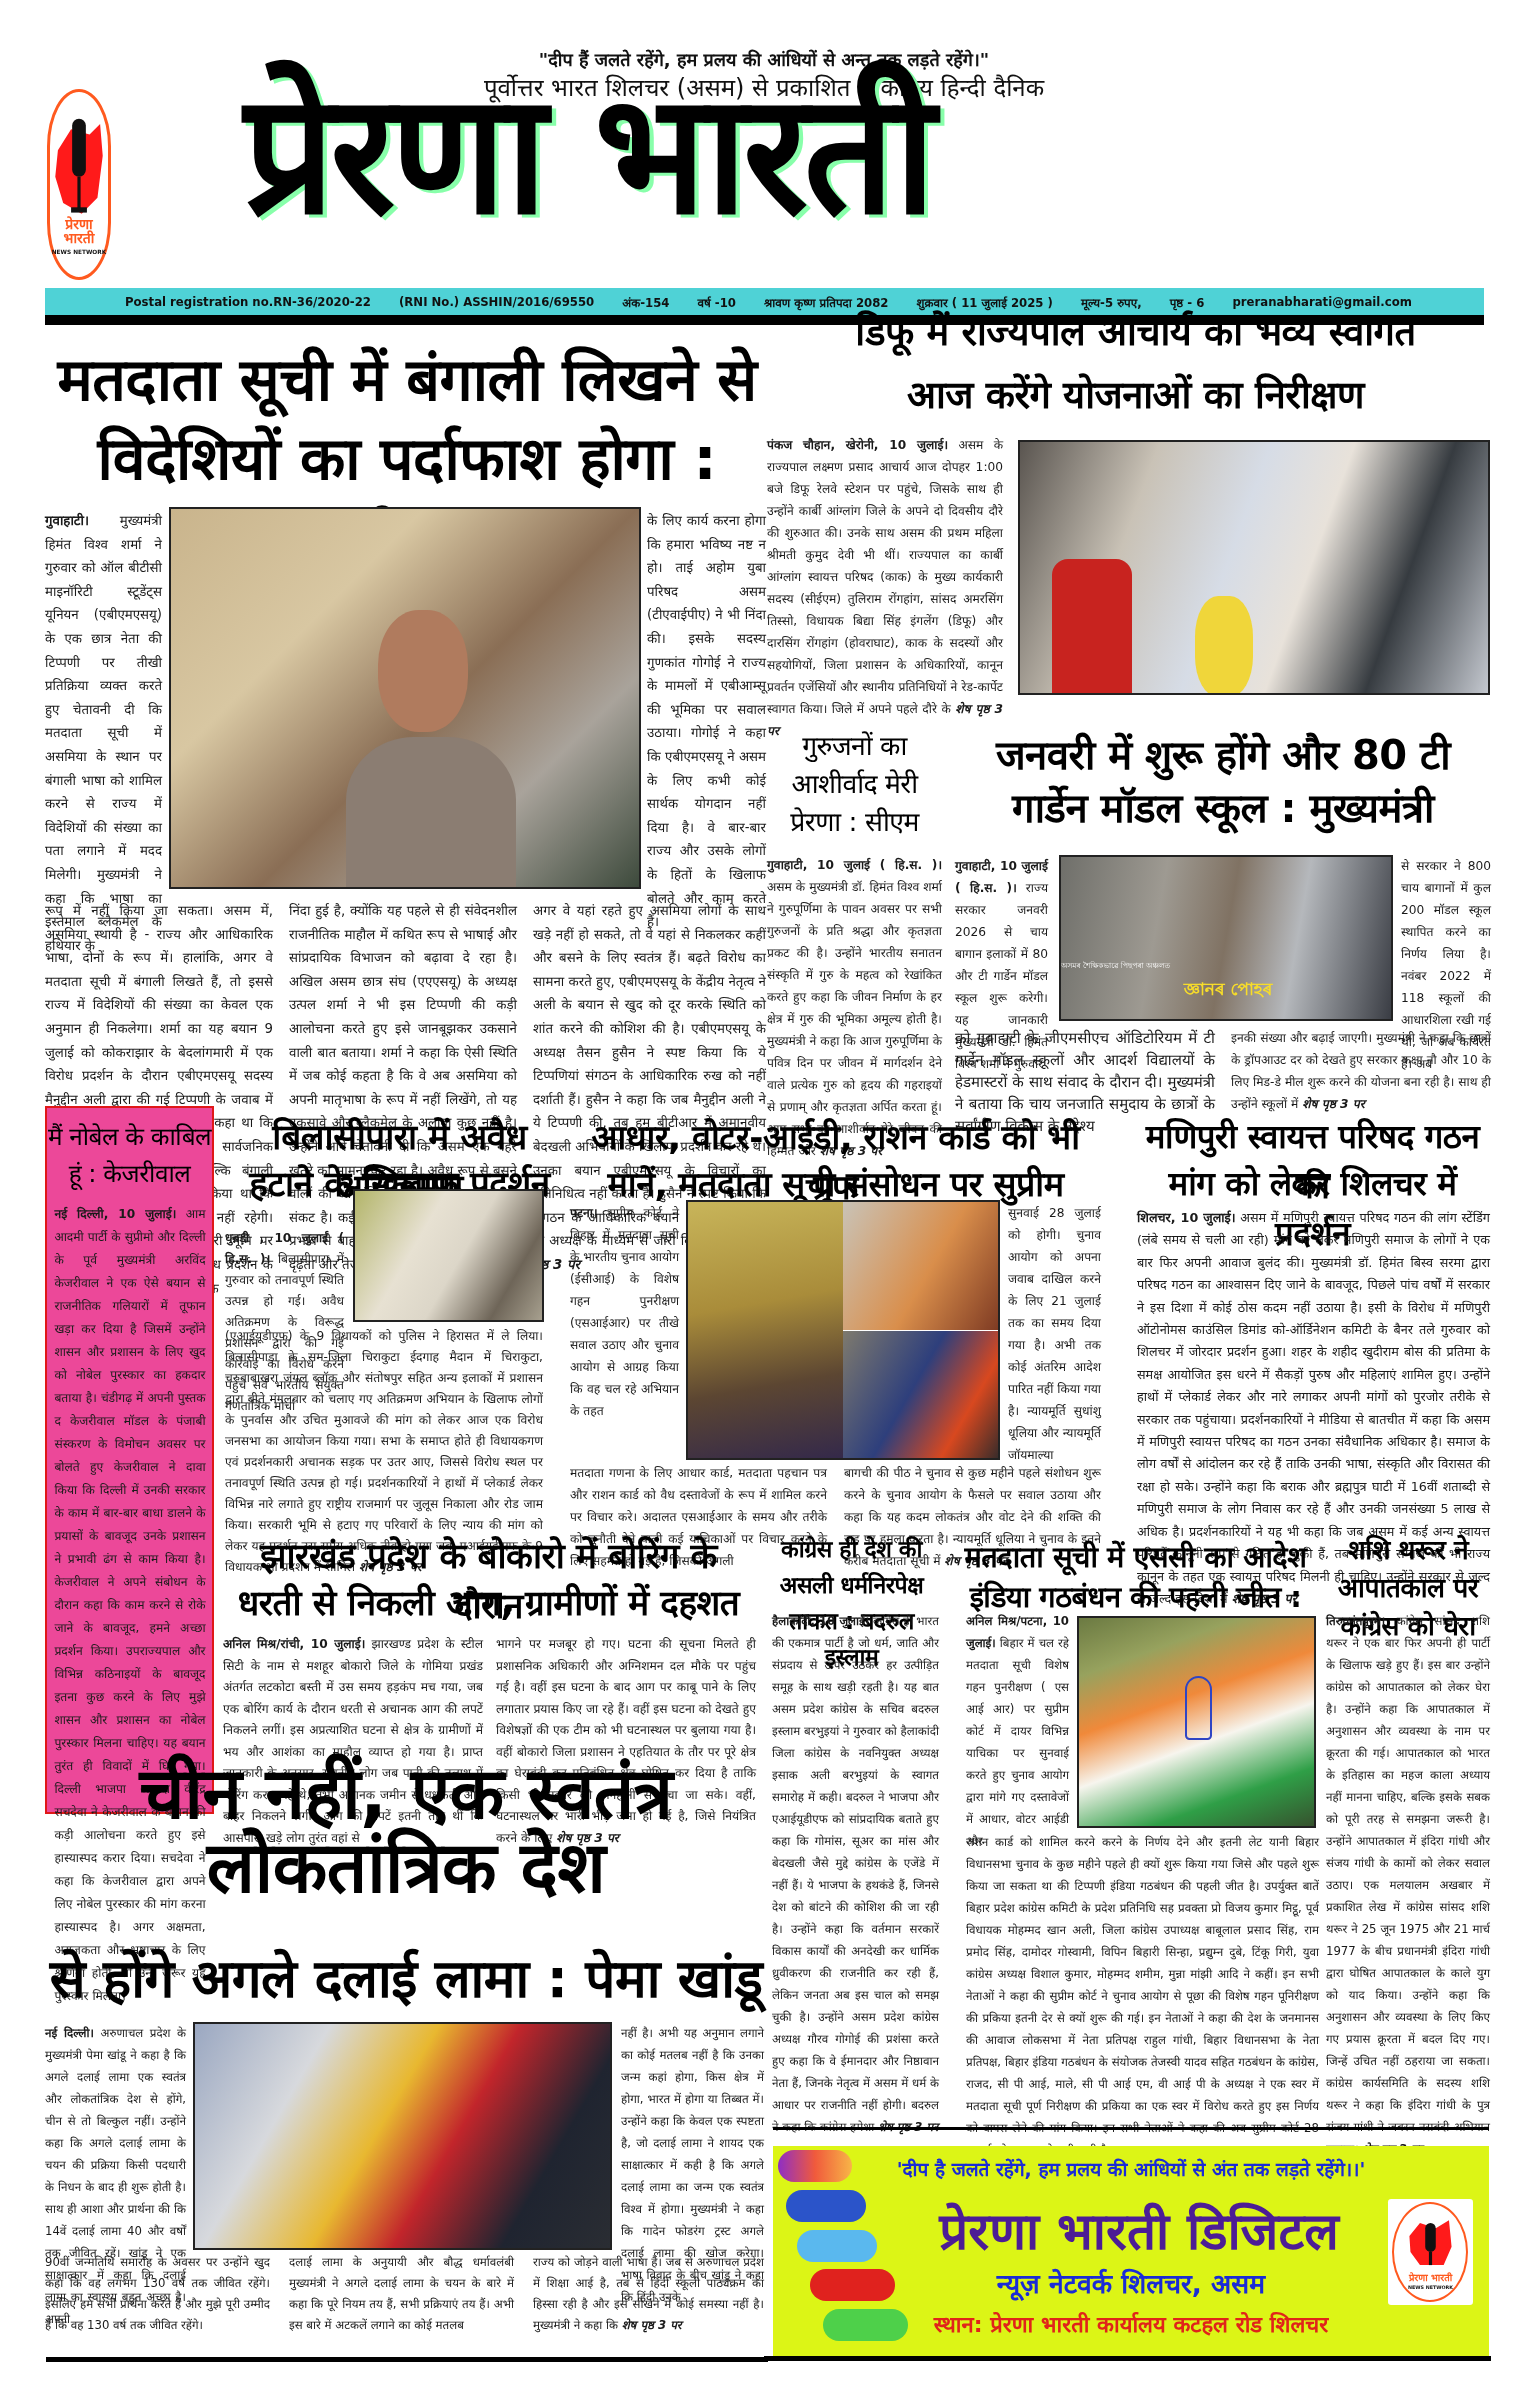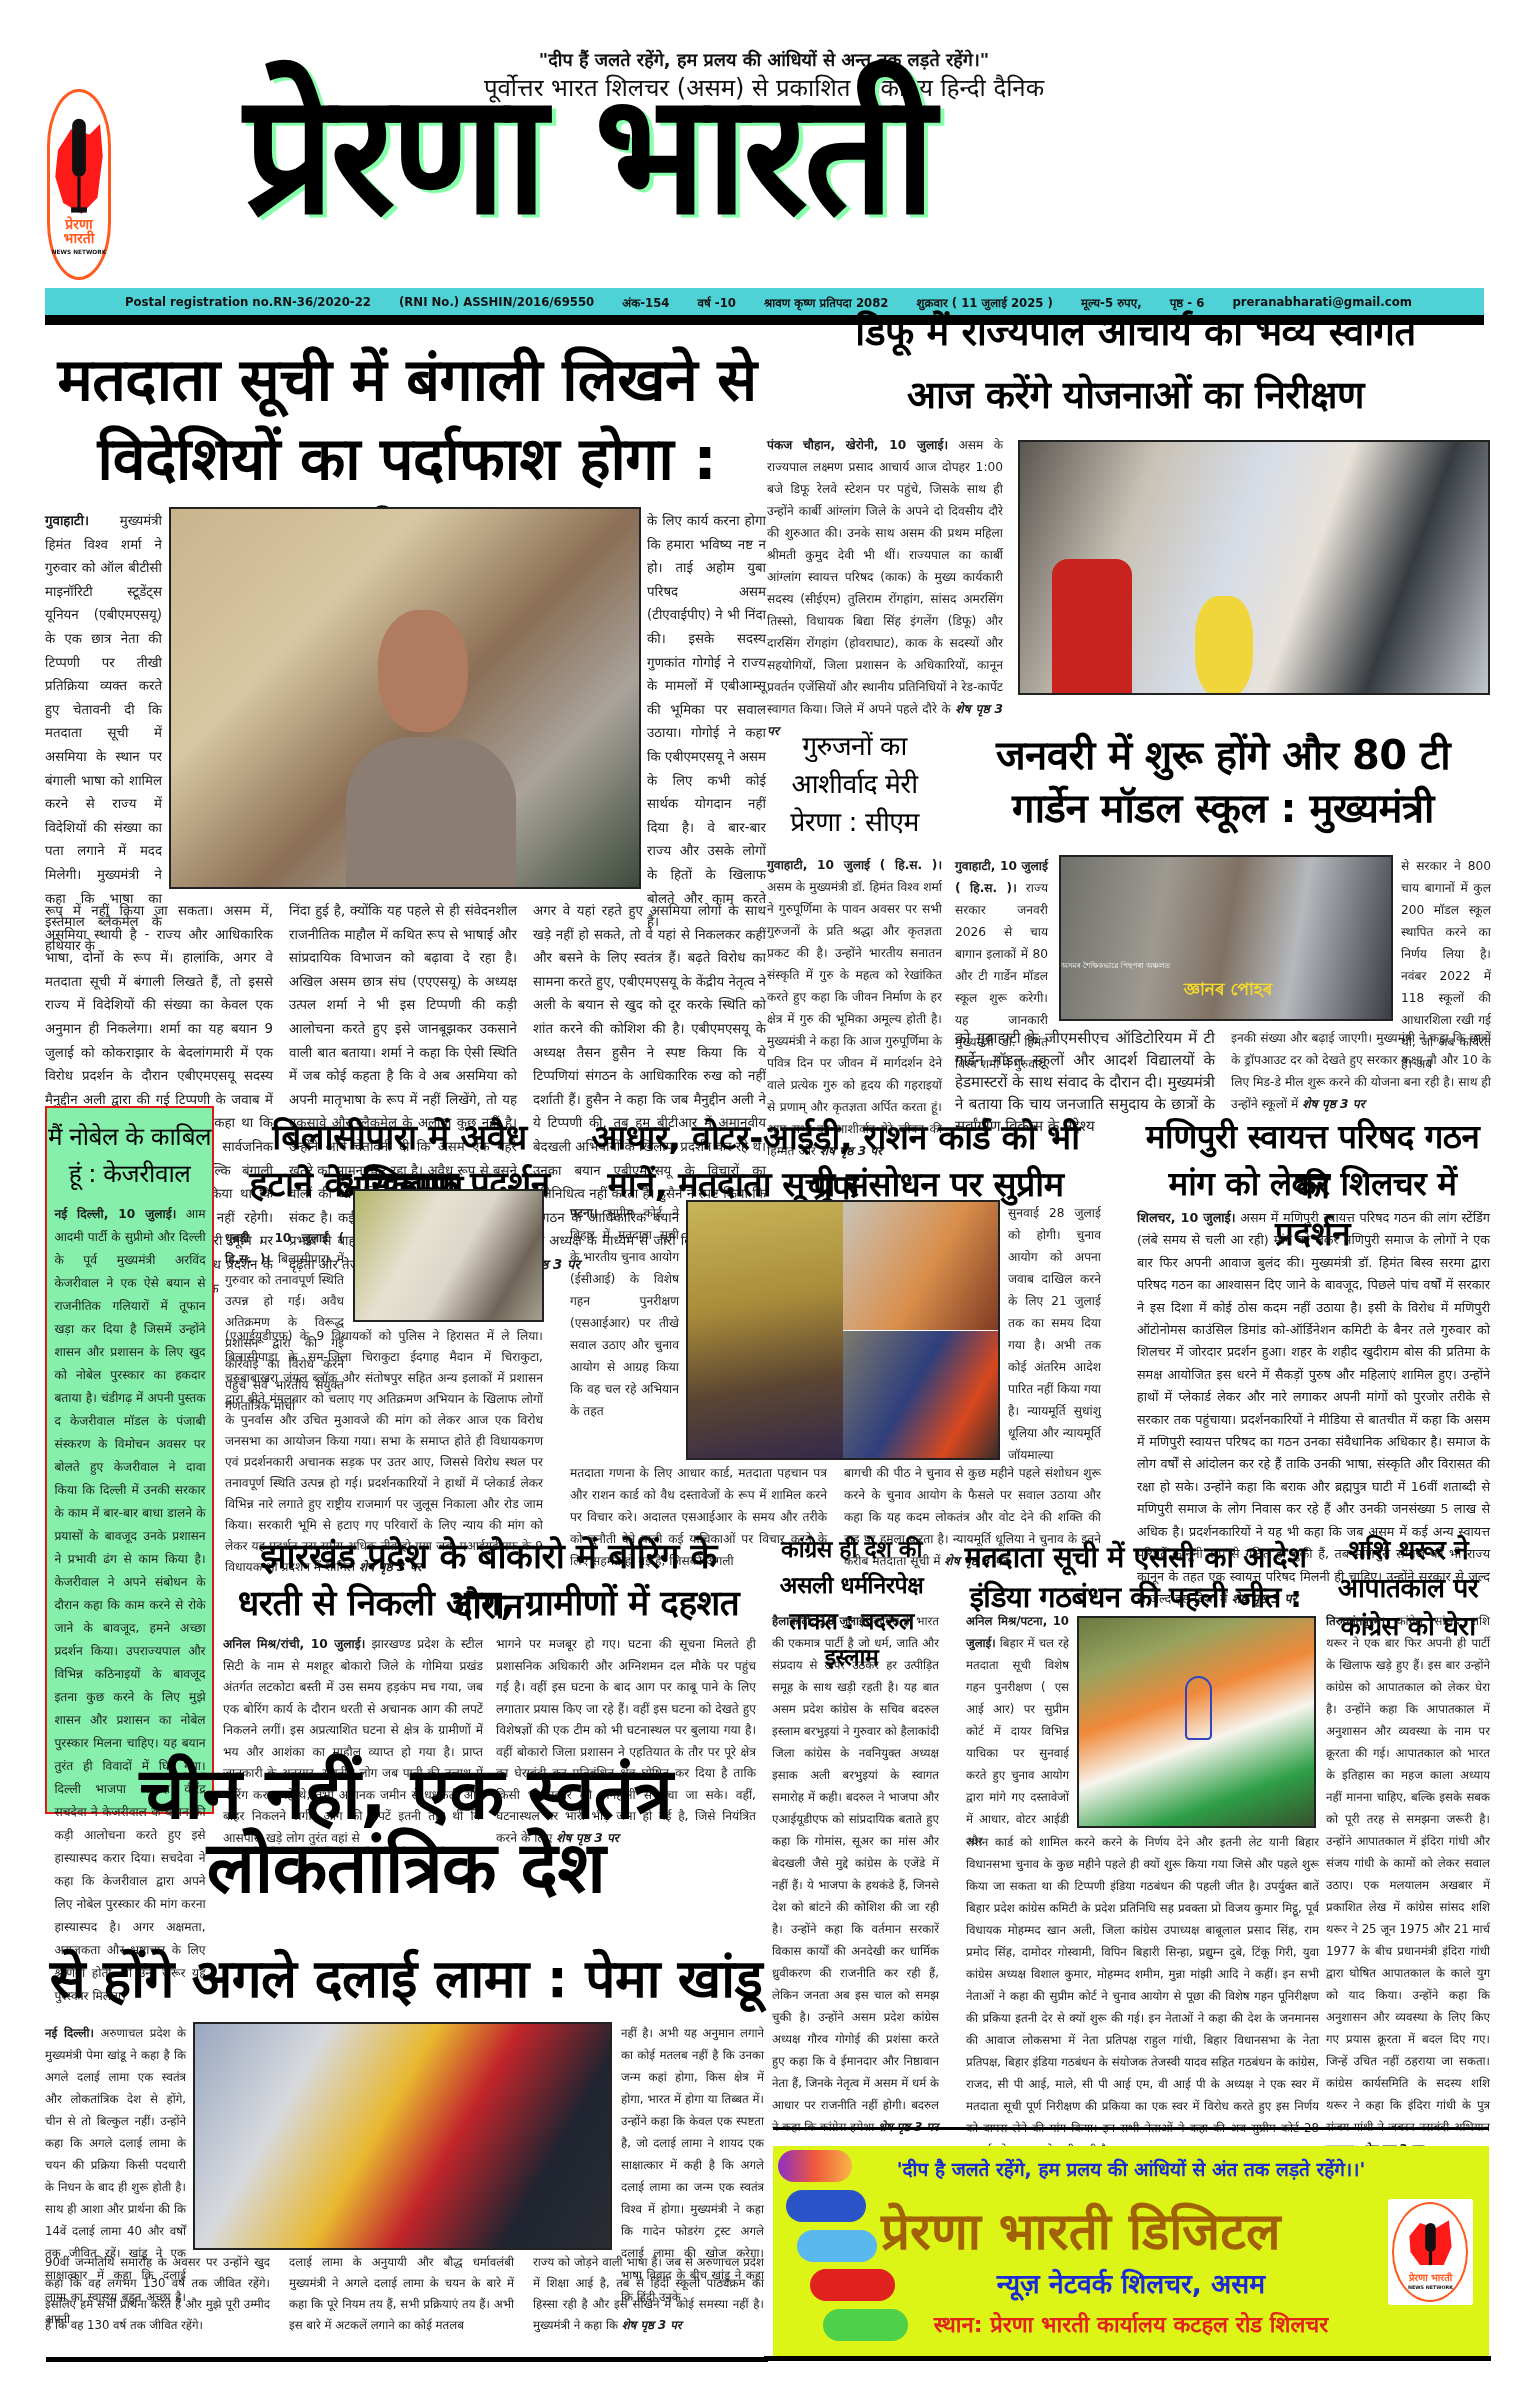--- a/index.html
+++ b/index.html
@@ -11,21 +11,21 @@
 .cont{font-weight:bold;font-style:italic}
 .hd{font-weight:bold;color:#000;text-align:center;letter-spacing:-0.5px;line-height:1.15}
 .photo{position:absolute;border:2.1px solid #222;overflow:hidden}
 
 #motto{left:0;width:1528px;top:47px;text-align:center;font-size:18px;font-weight:bold}
 #tagline{left:0;width:1528px;top:72px;text-align:center;font-size:24px;font-weight:normal}
 #title{left:233px;top:69px;font-size:175px;font-weight:900;font-family:"DejaVu Serif",serif;letter-spacing:-4.2px;line-height:1;text-shadow:4.2px 3.2px 0 #8fa;color:#000;transform:scaleY(1.05)}
 #logo{left:47px;top:89px;width:64px;height:191px;border-radius:50%/30%;border:3.2px solid #ff5a1f;background:#fff}
 .infobar{left:45px;top:288px;width:1439px;height:28px;background:#4fd2d6;display:flex;align-items:center;justify-content:space-between;padding:0 72px 0 80px;font-size:11.7px;font-weight:bold;color:#111}
 .blackbar{left:45px;top:315px;width:1439px;height:9.6px;background:#000}
-.redbox{border:2.7px solid #e01818;background:#86efac}
+.redbox{border:2.7px solid #e01818;background:#ec4899}
 .footer-ad{left:773px;top:2146px;width:716px;height:210px;background:#dcf516}
 .hr{background:#000;height:5.3px}
 </style>
 </head>
 <body>
 
 <header>
   <div class="abs" id="motto">"दीप हैं जलते रहेंगे, हम प्रलय की आंधियों से अन्त तक लड़ते रहेंगे।"</div>
   <div class="abs" id="tagline" style="top:70px">पूर्वोत्तर भारत शिलचर (असम) से प्रकाशित लोकप्रिय हिन्दी दैनिक</div>
   <div class="abs" id="logo">
@@ -172,21 +172,21 @@
 <div class="abs hr" style="left:773px;top:2127px;width:716px;height:3.2px"></div>
 <aside class="abs footer-ad">
   <div class="abs" style="left:5.3px;top:4.2px;width:143px;height:202px">
     <div class="abs" style="left:0;top:0;width:74px;height:32px;border-radius:16px;background:linear-gradient(90deg,#8e2ec5,#f05a3c,#f8b547)"></div>
     <div class="abs" style="left:8px;top:40px;width:80px;height:32px;border-radius:16px;background:#2b54c9"></div>
     <div class="abs" style="left:18.6px;top:80px;width:80px;height:32px;border-radius:16px;background:#5ab8ee"></div>
     <div class="abs" style="left:32px;top:119px;width:85px;height:32px;border-radius:16px;background:#e0221e"></div>
     <div class="abs" style="left:45px;top:159px;width:85px;height:32px;border-radius:16px;background:#4ed04a"></div>
   </div>
   <div class="abs" style="left:106px;top:9.6px;width:504px;text-align:center;font-size:19px;font-weight:bold;color:#1a2bd6">'दीप है जलते रहेंगे, हम प्रलय की आंधियों से अंत तक लड़ते रहेंगे।।'</div>
-  <div class="abs" style="left:108px;top:48px;width:504px;text-align:left;font-size:51px;font-weight:bold;color:#a16207">प्रेरणा भारती डिजिटल</div>
+  <div class="abs" style="left:114px;top:48px;width:504px;text-align:center;font-size:51px;font-weight:bold;color:#4c1d95">प्रेरणा भारती डिजिटल</div>
   <div class="abs" style="left:106px;top:119px;width:504px;text-align:center;font-size:26.5px;font-weight:bold;color:#1a2bd6">न्यूज़ नेटवर्क शिलचर, असम</div>
   <div class="abs" style="left:106px;top:162px;width:504px;text-align:center;font-size:22px;font-weight:bold;color:#e0241a">स्थान: प्रेरणा भारती कार्यालय कटहल रोड शिलचर</div>
   <div class="abs" style="left:615px;top:53px;width:85px;height:106px;background:#fff;border-radius:3.2px">
     <div class="abs" style="left:4.2px;top:3.2px;width:76px;height:100px;border:2.1px solid #ff5a1f;border-radius:50%"></div>
     <svg class="abs" style="left:16px;top:16px" width="53" height="58" viewBox="0 0 100 110">
       <path d="M10 40 L30 15 L60 25 L85 10 L90 60 L75 95 L30 95 L12 70 Z" fill="#ff1a1a"></path>
       <rect x="40" y="15" width="20" height="55" rx="10" fill="#111"></rect>
       <rect x="47" y="70" width="6" height="25" fill="#111"></rect>
     </svg>
     <div class="abs" style="left:0;top:72px;width:85px;text-align:center;font-size:9.6px;font-weight:bold;color:#ff5a1f">प्रेरणा भारती</div>

